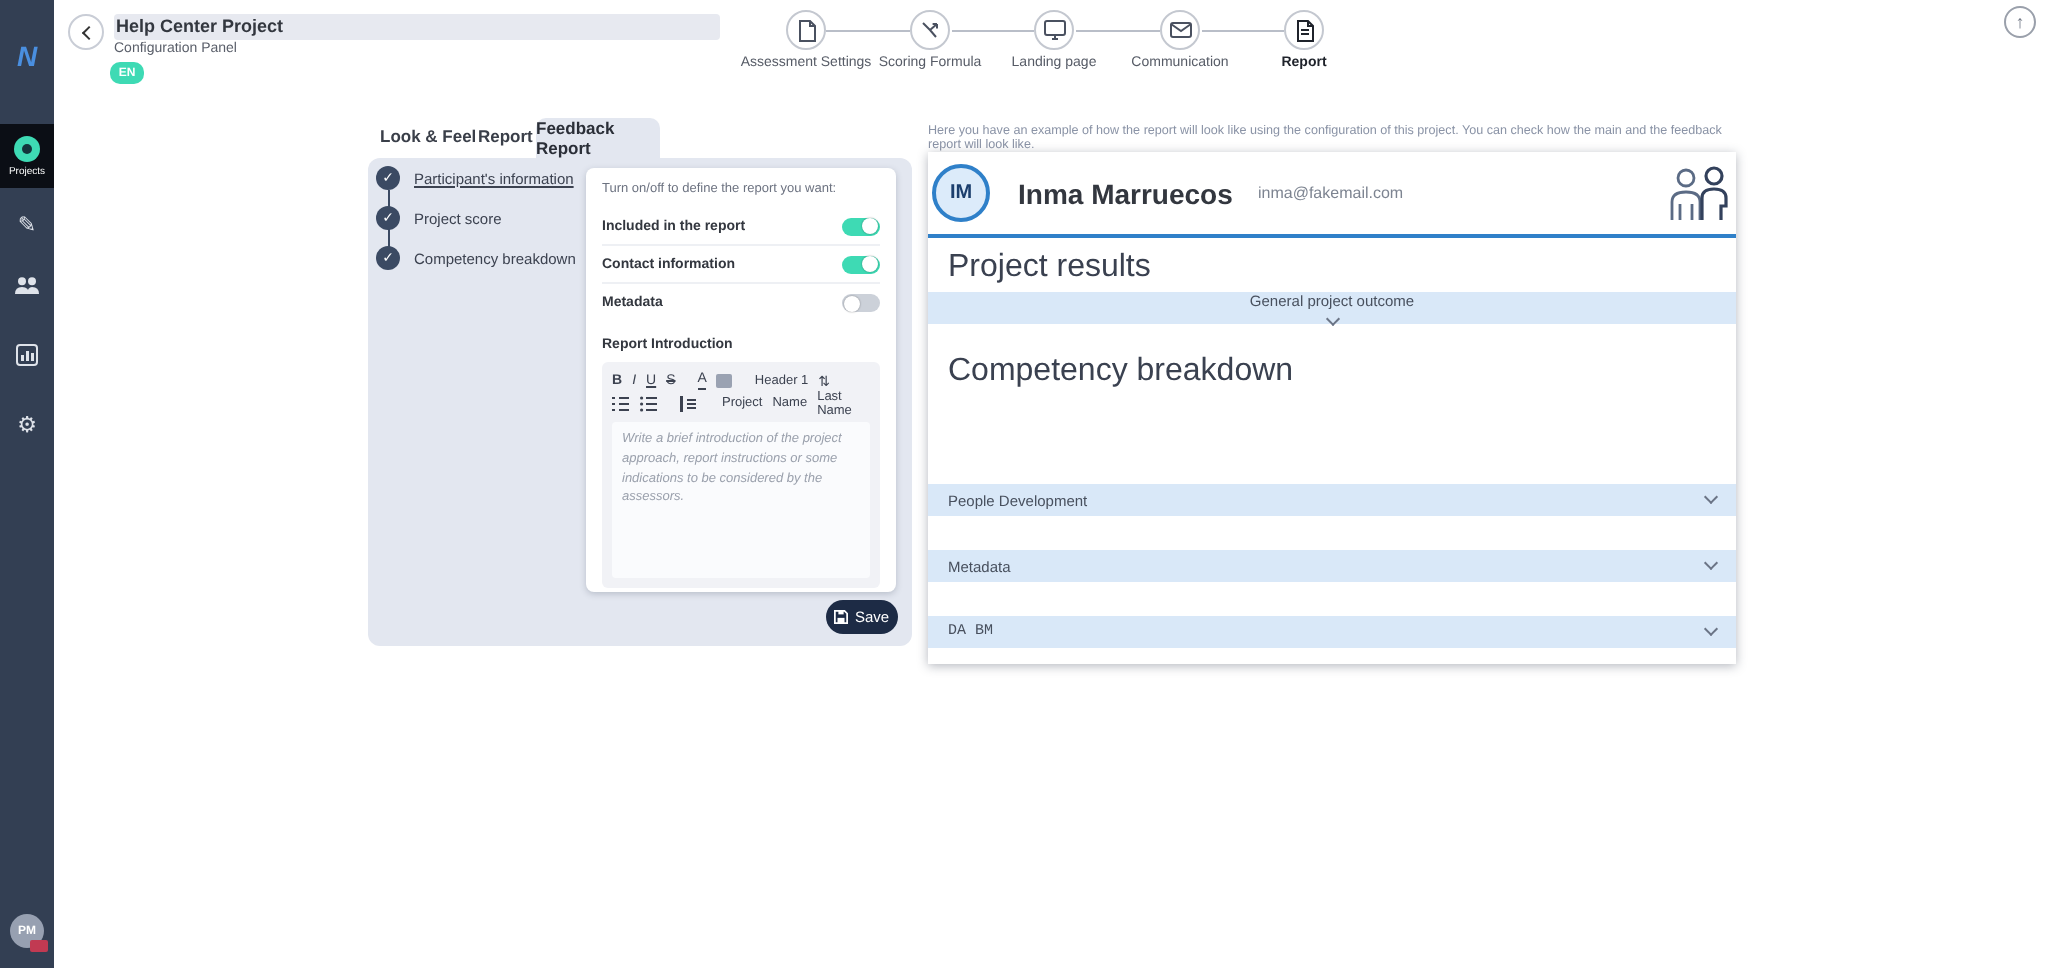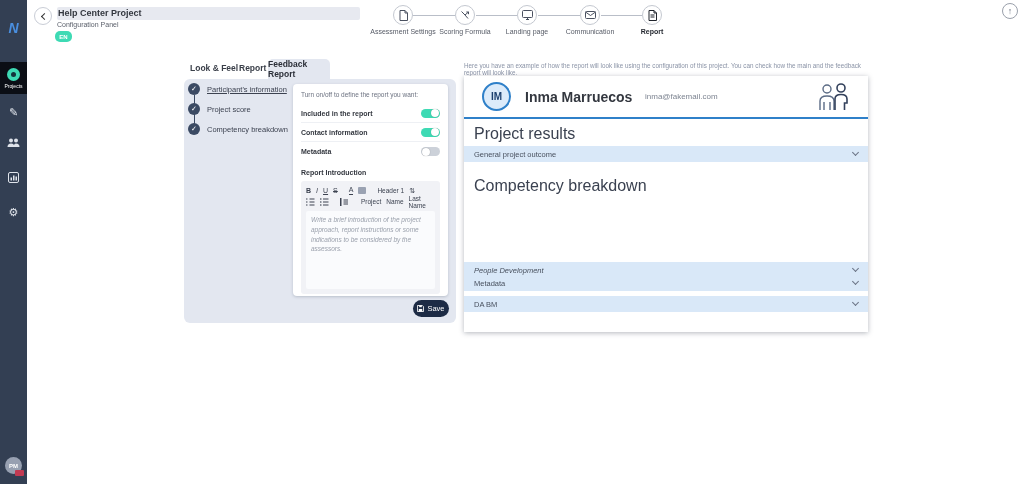--- a/index.html
+++ b/index.html
@@ -74,21 +74,21 @@
   .ed-merge{font-size:6.5px;cursor:pointer;}
   .ed-text{margin-top:4px;background:#fafbfd;border-radius:2px;height:78px;padding:4px 5px;
     font-size:6.5px;font-style:italic;color:#9aa0ac;line-height:1.5;cursor:text;}
   .save-btn{position:absolute;left:413px;top:300px;width:36px;height:17px;background:#1d2b45;border-radius:9px;
     color:#fff;font-size:7.5px;display:flex;align-items:center;justify-content:center;gap:3px;cursor:pointer;}
   
   .preview-note{position:absolute;left:464px;top:62px;width:404px;font-size:6.3px;color:#8a93a6;}
   .preview-card{position:absolute;left:464px;top:76px;width:404px;height:256px;background:#fff;
     box-shadow:0 1px 5px rgba(40,50,70,.35);}
   .pv-header{position:absolute;left:0;top:0;width:100%;height:43px;border-bottom:2px solid #2f80c9;
-    display:flex;align-items:center;padding:0 18px;}
+    display:flex;align-items:center;padding:0 2px;}
   .pv-avatar{width:29px;height:29px;border-radius:50%;border:2px solid #2f80c9;background:#dcebfa;
     color:#1c3f6e;font-size:10px;font-weight:bold;display:flex;align-items:center;justify-content:center;flex:none;}
   .pv-name{font-size:14px;font-weight:bold;color:#33373f;margin-left:14px;width:120px;}
   .pv-email{font-size:8px;color:#7d8491;}
   .pv-people{margin-left:auto;}
   .pv-h1{position:absolute;left:10px;font-size:16px;color:#3a4150;}
   .acc-bar{position:absolute;left:0;width:100%;height:16px;background:#d9e8f8;cursor:pointer;
     display:flex;align-items:center;justify-content:space-between;padding:0 10px;}
   .acc-label{font-size:7.5px;color:#48505e;}
   .acc-chev{width:5px;height:5px;border-right:1.2px solid #6b7486;border-bottom:1.2px solid #6b7486;transform:rotate(45deg);margin-top:-3px;}
@@ -302,33 +302,33 @@
           <circle cx="11" cy="6" r="4" fill="none" stroke="#5b6b85" stroke-width="1.4"></circle>
           <path d="M4 27 V18 q0 -5 7 -5 q7 0 7 5 V27" fill="none" stroke="#5b6b85" stroke-width="1.4"></path>
           <path d="M8 19 V27 M14 19 V27" stroke="#5b6b85" stroke-width="1.4"></path>
           <circle cx="25" cy="5" r="4" fill="none" stroke="#33415c" stroke-width="1.6"></circle>
           <path d="M19 27 V16 q0 -4.5 6 -4.5 q6 0 6 4.5 V20 h-2.5 V27" fill="none" stroke="#33415c" stroke-width="1.6"></path>
         </svg>
       </div>
     </div>
 
     <div class="pv-h1" style="top:49px;">Project results</div>
-    <div class="acc-bar" style="top:70px;">
+    <div class="acc-bar" style="top:70px;flex-direction:column;">
       <span class="acc-label">General project outcome</span>
       <span class="acc-chev"></span>
     </div>
 
     <div class="pv-h1" style="top:101px;">Competency breakdown</div>
-    <div class="acc-bar" style="top:186px;font-style:italic;">
+    <div class="acc-bar" style="top:166px;">
       <span class="acc-label">People Development</span>
       <span class="acc-chev"></span>
     </div>
     <div class="acc-bar" style="top:199px;">
       <span class="acc-label">Metadata</span>
       <span class="acc-chev"></span>
     </div>
-    <div class="acc-bar" style="top:220px;">
+    <div class="acc-bar" style="top:232px;font-family:Liberation Mono, monospace;">
       <span class="acc-label">DA BM</span>
       <span class="acc-chev"></span>
     </div>
   </div>
 
 </div>
 
 </body></html>

